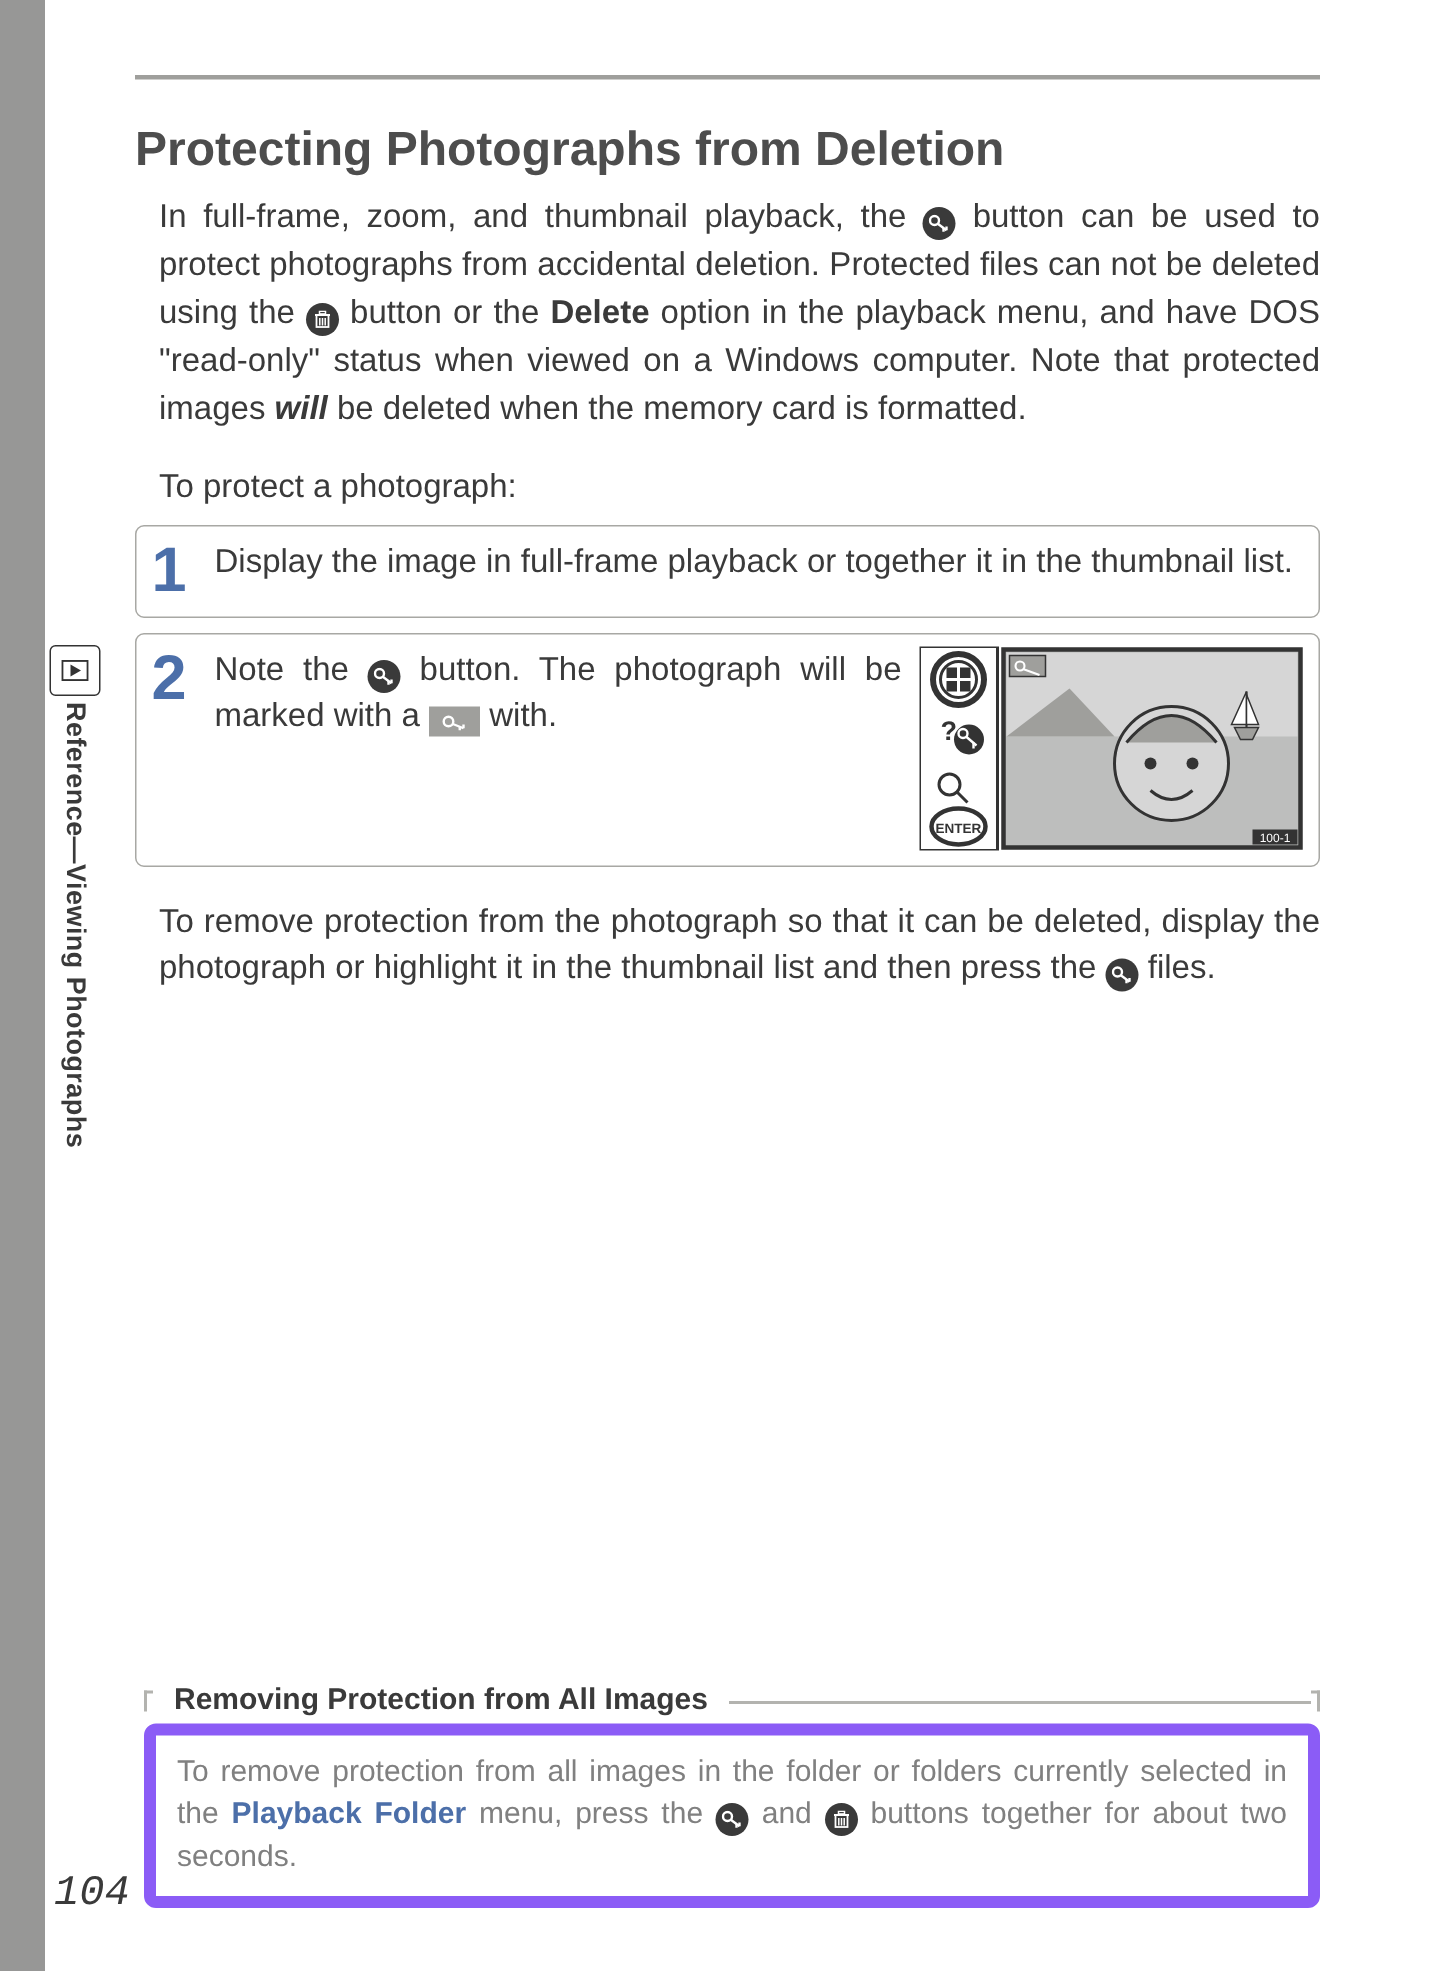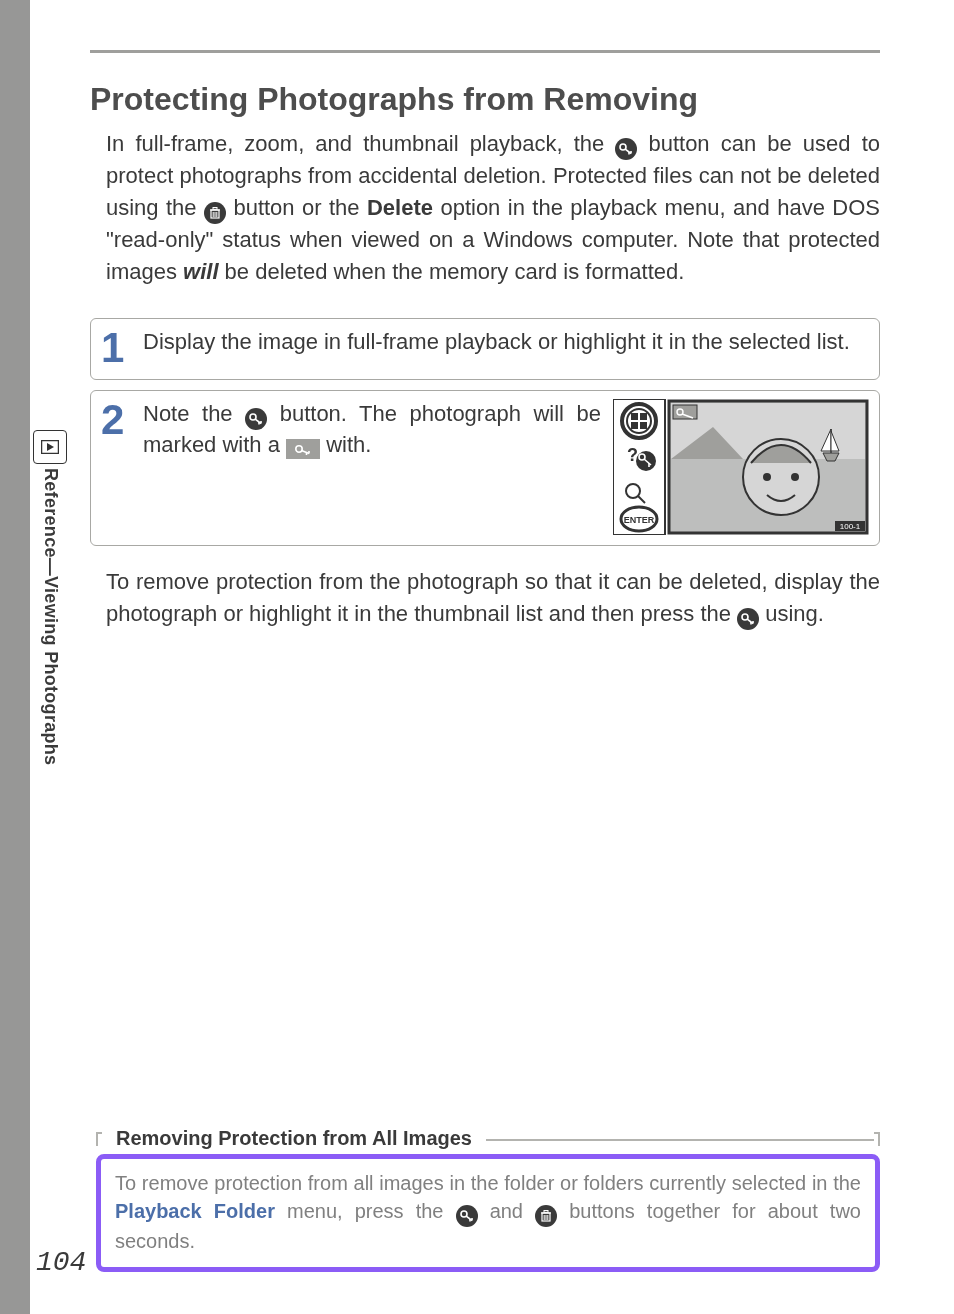--- a/index.html
+++ b/index.html
@@ -24,21 +24,21 @@
   .step2row { display: flex; gap: 12px; align-items: flex-start; width: 100%; }
   .step2text { flex: 1; font-size: 22px; line-height: 1.4; color: #3a3a3a; text-align: justify; }
   .illus { width: 256px; height: 136px; flex-shrink: 0; }
   .ic-protect { width: 22px; height: 22px; background: #3a3a3a; border-radius: 50%; display: inline-flex; align-items: center; justify-content: center; vertical-align: -4px; }
   .ic-protect svg { width: 14px; height: 12px; }
   .ic-trash { width: 22px; height: 22px; background: #3a3a3a; border-radius: 50%; display: inline-flex; align-items: center; justify-content: center; vertical-align: -4px; }
   .ic-trash svg { width: 10px; height: 12px; }
   .ic-keybadge { display: inline-flex; align-items: center; justify-content: center; width: 34px; height: 20px; background: #9f9f9c; vertical-align: -3px; }
   .ic-keybadge svg { width: 18px; height: 12px; }
   .footer { position: absolute; left: 96px; bottom: 42px; width: 784px; }
-  .note { border: 5px solid #8b5cf6; border-radius: 8px; position: relative; padding: 10px 14px 12px 14px; }
+  .note { border: 8px solid #8b5cf6; border-radius: 8px; position: relative; padding: 10px 14px 12px 14px; }
   .note-title { background: #fff; padding: 0 8px; font-size: 20px; font-weight: 700; color: #3a3a3a; margin-left: 6px; }
   .note-rule { flex: 1; height: 2px; background: #b3b3af; margin-left: 6px; margin-top: 2px; }
   .note-top { display: flex; align-items: center; margin: -22px 0 4px 0; }
   .note-body { font-size: 20px; line-height: 1.4; color: #808080; text-align: justify; }
   .note-body .blue { color: #4c6fa9; font-weight: 700; }
   .pagenum { position: absolute; left: 36px; bottom: 36px; font-size: 28px; font-style: italic; color: #3a3a3a; font-family: Liberation Mono, monospace; }
 </style>
 </head>
 <body>
 
@@ -51,21 +51,21 @@
       <svg viewBox="0 0 18 14">
           <rect x="0.5" y="0.5" width="17" height="13" fill="none" stroke="#333" stroke-width="1.5"></rect>
           <polygon points="6,3 6,11 13,7" fill="#333"></polygon>
         </svg>
     </div>
     <div class="sidetext">Reference—Viewing Photographs</div>
   </div>
 
   <div class="content">
     <div class="rule-top"></div>
-    <h1 class="title">Protecting Photographs from Removing</h1>
+    <h1 class="title">Protecting Photographs from Deletion</h1>
 
     <p class="body">
       <span>In full-frame, zoom, and thumbnail playback, the </span><span class="ic-protect">
           <svg viewBox="0 0 14 12">
             <circle cx="4" cy="4" r="3" fill="none" stroke="#fff" stroke-width="1.6"></circle>
             <line x1="6.2" y1="6.2" x2="12" y2="10.5" stroke="#fff" stroke-width="1.6"></line>
             <line x1="10" y1="9" x2="10" y2="11.5" stroke="#fff" stroke-width="1.6"></line>
             <line x1="12" y1="10.5" x2="12" y2="8" stroke="#fff" stroke-width="1.6"></line>
           </svg>
         </span><span> button can be used to protect photographs from accidental deletion.  Protected files can not be deleted using the </span><span class="ic-trash">
@@ -74,24 +74,25 @@
             <line x1="0" y1="3" x2="10" y2="3" stroke="#fff" stroke-width="1.2"></line>
             <rect x="3" y="0.5" width="4" height="1.8" fill="none" stroke="#fff" stroke-width="1"></rect>
             <line x1="3.2" y1="5" x2="3.2" y2="10" stroke="#fff" stroke-width="1"></line>
             <line x1="5" y1="5" x2="5" y2="10" stroke="#fff" stroke-width="1"></line>
             <line x1="6.8" y1="5" x2="6.8" y2="10" stroke="#fff" stroke-width="1"></line>
           </svg>
         </span><span> button or the </span><strong>Delete</strong><span> option in the playback menu, and have DOS "read-only" status when viewed on a Windows computer.  Note that protected images </span><em>will</em><span> be deleted when the memory card is formatted.</span>
     </p>
 
     <div class="gap"></div>
+    <p class="body">To protect a photograph:</p>
 
     <div class="stepbox">
       <div class="stepnum">1</div>
-      <div class="steptext">Display the image in full-frame playback or highlight it in the selected list.</div>
+      <div class="steptext">Display the image in full-frame playback or together it in the thumbnail list.</div>
     </div>
 
     <div class="stepbox">
       <div class="stepnum">2</div>
       <div class="step2row">
         <div class="step2text">
           <span>Note the </span><span class="ic-protect">
               <svg viewBox="0 0 14 12">
                 <circle cx="4" cy="4" r="3" fill="none" stroke="#fff" stroke-width="1.6"></circle>
                 <line x1="6.2" y1="6.2" x2="12" y2="10.5" stroke="#fff" stroke-width="1.6"></line>
@@ -159,21 +160,21 @@
 
     <div class="gap"></div>
     <p class="body">
       <span>To remove protection from the photograph so that it can be deleted, display the photograph or highlight it in the thumbnail list and then press the </span><span class="ic-protect">
           <svg viewBox="0 0 14 12">
             <circle cx="4" cy="4" r="3" fill="none" stroke="#fff" stroke-width="1.6"></circle>
             <line x1="6.2" y1="6.2" x2="12" y2="10.5" stroke="#fff" stroke-width="1.6"></line>
             <line x1="10" y1="9" x2="10" y2="11.5" stroke="#fff" stroke-width="1.6"></line>
             <line x1="12" y1="10.5" x2="12" y2="8" stroke="#fff" stroke-width="1.6"></line>
           </svg>
-        </span><span> using.</span>
+        </span><span> files.</span>
     </p>
   </div>
 
   <div class="footer">
     <div class="note-top">
       <span style="display:inline-block;width:6px;height:14px;border-left:2px solid #b3b3af;border-top:2px solid #b3b3af;margin-right:0;"></span>
       <span class="note-title">Removing Protection from All Images</span>
       <span class="note-rule"></span>
       <span style="display:inline-block;width:6px;height:14px;border-right:2px solid #b3b3af;border-top:2px solid #b3b3af;"></span>
     </div>

